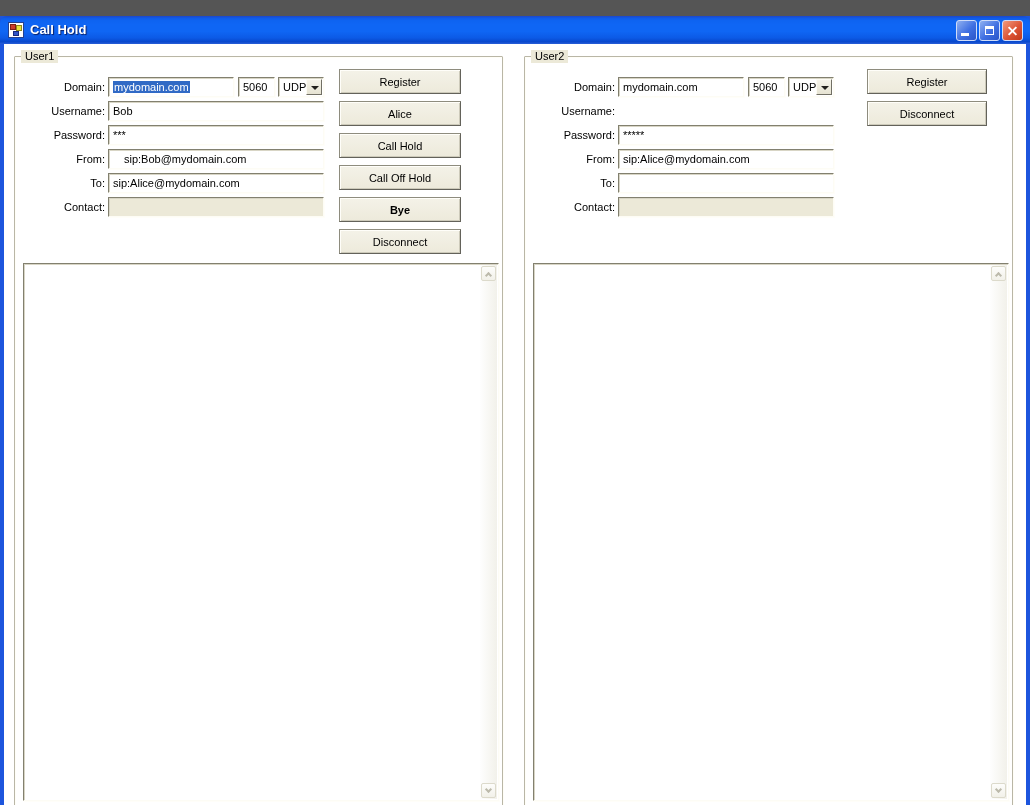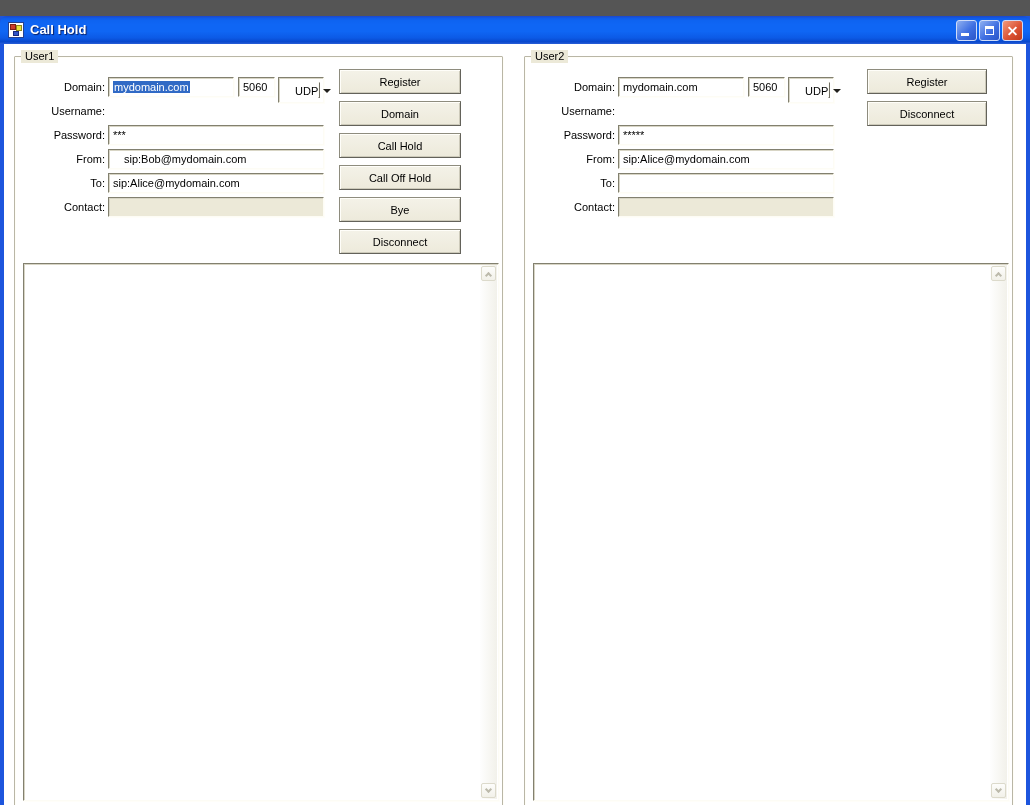--- a/index.html
+++ b/index.html
@@ -57,21 +57,21 @@
   .tbox{
     position:absolute;height:20px;background:#fff;
     border:1px solid;border-color:#82806f #fdfcf5 #fdfcf5 #82806f;
     box-shadow:1px 1px 0 #fffef9, inset 1px 1px 0 #d8d5c5;
     font-family:"Liberation Sans", sans-serif;font-size:11px;color:#000;
     padding:2px 0 0 4px;margin:0;outline:none;line-height:14px;
   }
   input.tbox{padding-top:0;}
   .tbox.disabled{background:#ece9d8;}
   .sel-text{background:#316ac5;color:#fff;padding:0 1px;}
-  .combo{display:flex;align-items:center;padding:12px;}
+  .combo{display:flex;align-items:flex-start;padding:0;}
   .combo .cval{flex:1;padding:2px 0 0 4px;line-height:14px;}
   .combo-btn{
     width:17px;height:16px;margin:1px 1px 1px 0;position:relative;
     background:linear-gradient(180deg,#f6f4ea,#e6e3d2);
     border:1px solid;border-color:#fdfcf5 #716f64 #716f64 #fdfcf5;
   }
   .combo-btn .tri{
     position:absolute;left:4px;top:6px;width:0;height:0;
     border-left:4px solid transparent;border-right:4px solid transparent;border-top:4px solid #21201c;
   }
@@ -143,38 +143,39 @@
       </div>
       <input class="tbox" style="left: 223px; top: 20px; width: 37px;" value="5060">
       <div class="tbox combo" style="left:263px;top:20px;width:46px;">
         <span class="cval">UDP</span>
         <span class="combo-btn">
             <span class="tri"></span>
           </span>
       </div>
 
       <span class="flabel" style="top:47px;">Username:</span>
+      <input class="tbox" style="left: 93px; top: 44px; width: 216px;" value="Bob">
 
       <span class="flabel" style="top:71px;">Password:</span>
       <input class="tbox" style="left: 93px; top: 68px; width: 216px;" value="***">
 
       <span class="flabel" style="top:95px;">From:</span>
       <input class="tbox" style="left: 93px; top: 92px; width: 216px; padding-left: 15px;" value="sip:Bob@mydomain.com">
 
       <span class="flabel" style="top:119px;">To:</span>
       <input class="tbox" style="left: 93px; top: 116px; width: 216px;" value="sip:Alice@mydomain.com">
 
       <span class="flabel" style="top:143px;">Contact:</span>
       <input class="tbox disabled" style="left: 93px; top: 140px; width: 216px;" value="">
 
       <button class="xbtn" style="left:324px;top:12px;">Register</button>
-      <button class="xbtn" style="left:324px;top:44px;">Domain</button>
+      <button class="xbtn" style="left:324px;top:44px;">Alice</button>
       <button class="xbtn" style="left:324px;top:76px;">Call Hold</button>
       <button class="xbtn" style="left:324px;top:108px;">Call Off Hold</button>
-      <button class="xbtn" style="left:324px;top:140px;">Bye</button>
+      <button class="xbtn" style="left:324px;top:140px;font-weight:bold;">Bye</button>
       <button class="xbtn" style="left:324px;top:172px;">Disconnect</button>
 
       <div class="logbox">
         <div class="vscroll">
           <div class="sb-btn">
               <span class="chev chev-up"></span>
             </div>
           <div class="sb-track"></div>
           <div class="sb-btn">
               <span class="chev chev-down"></span>

